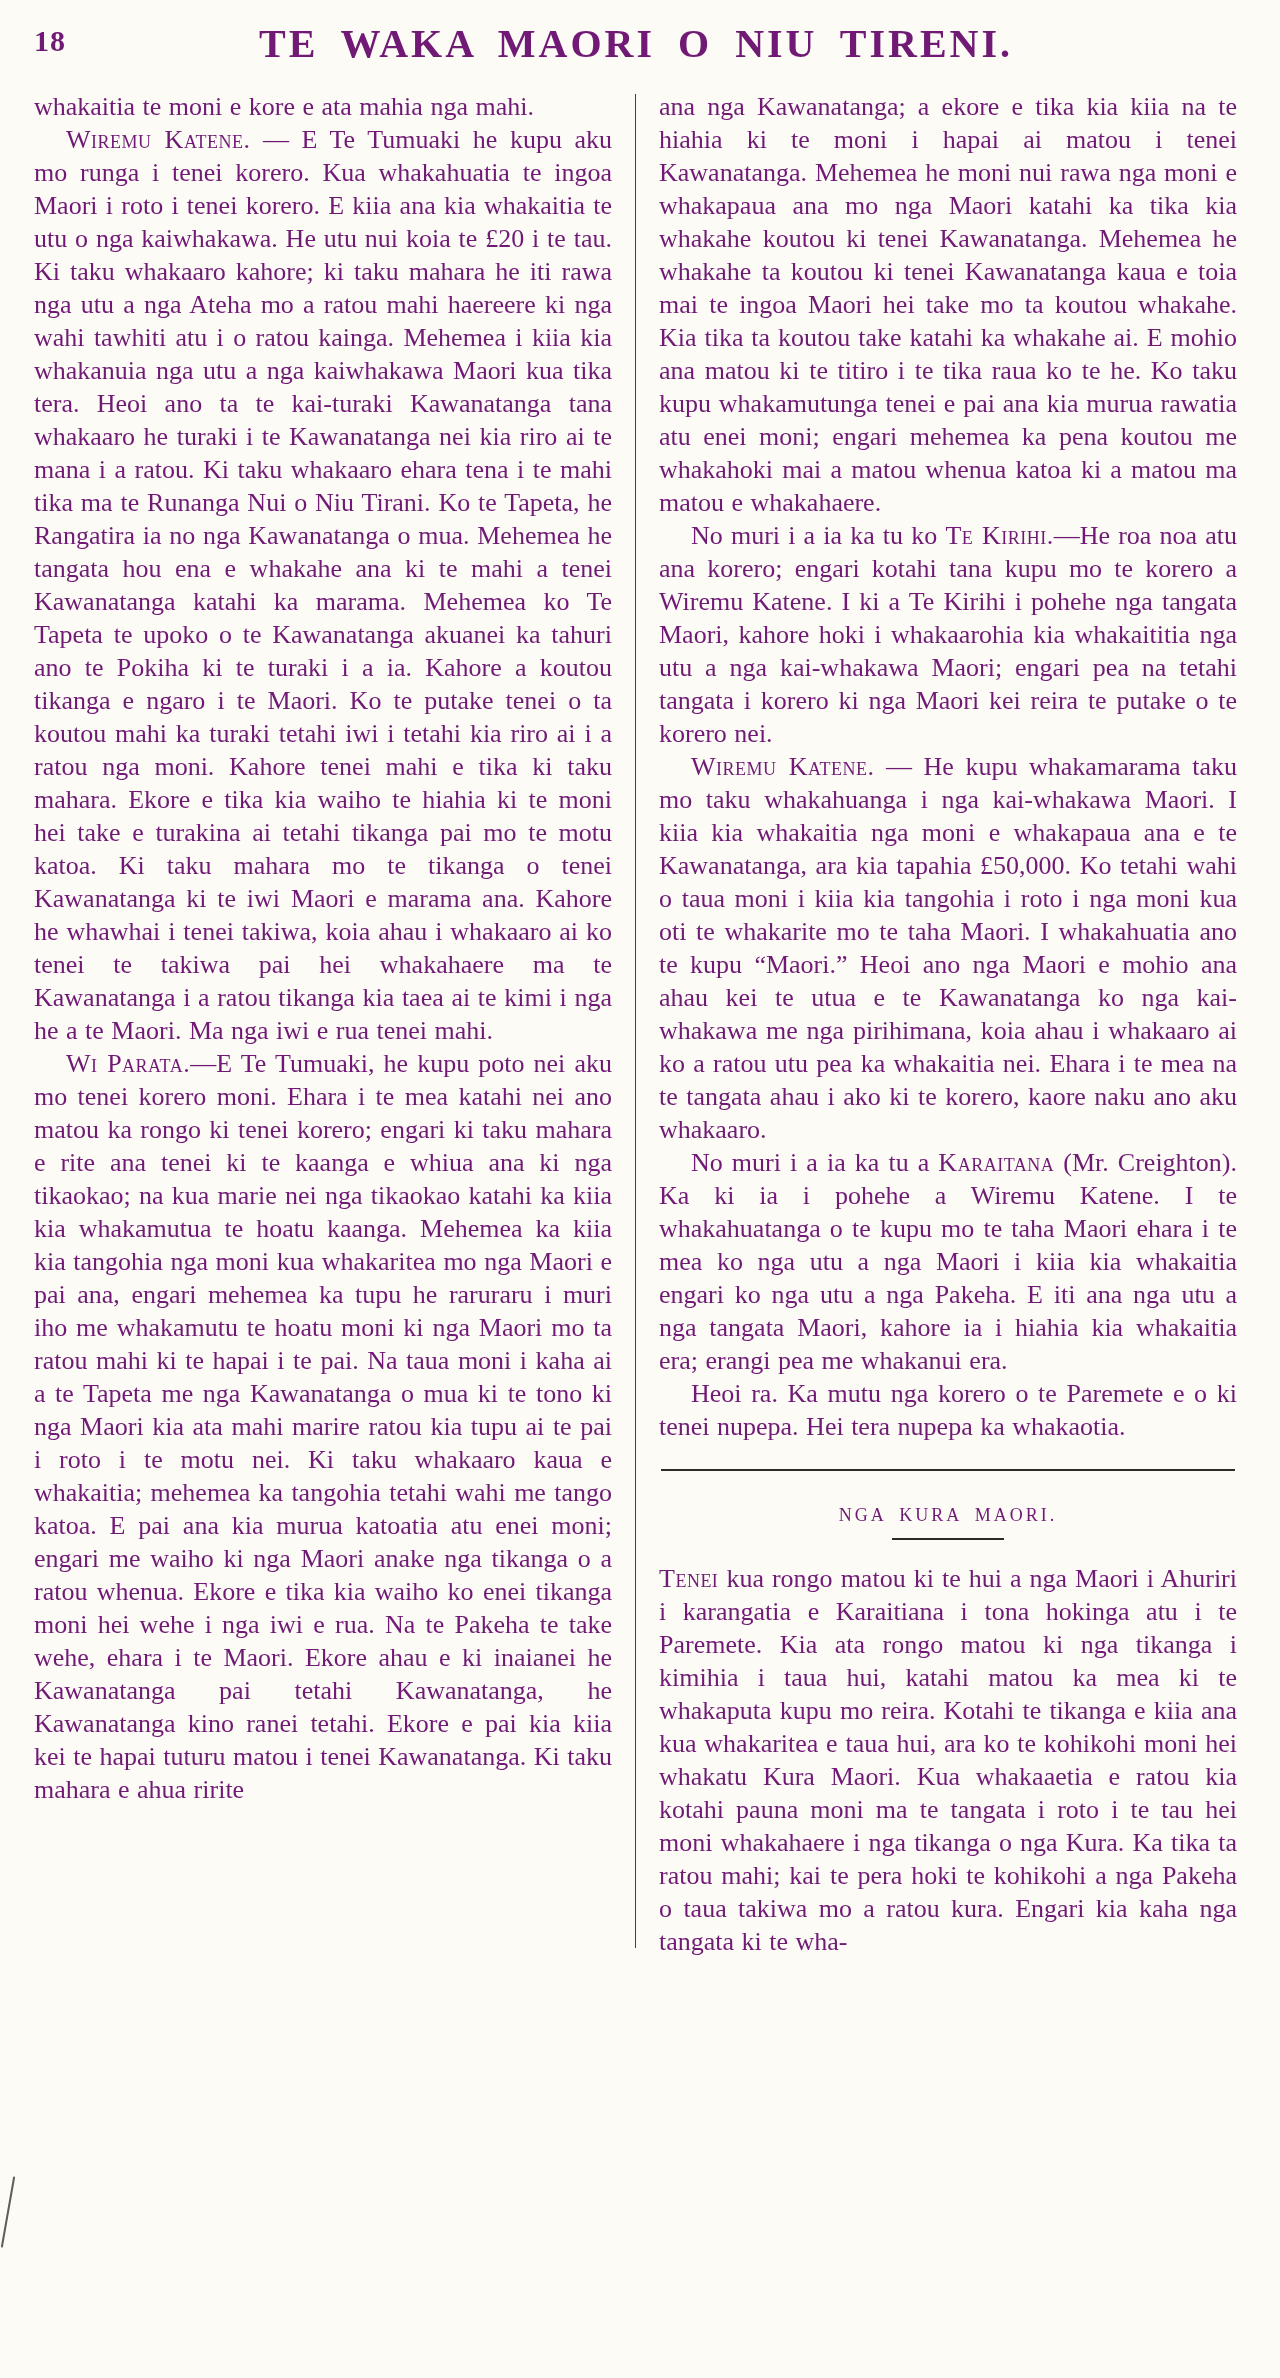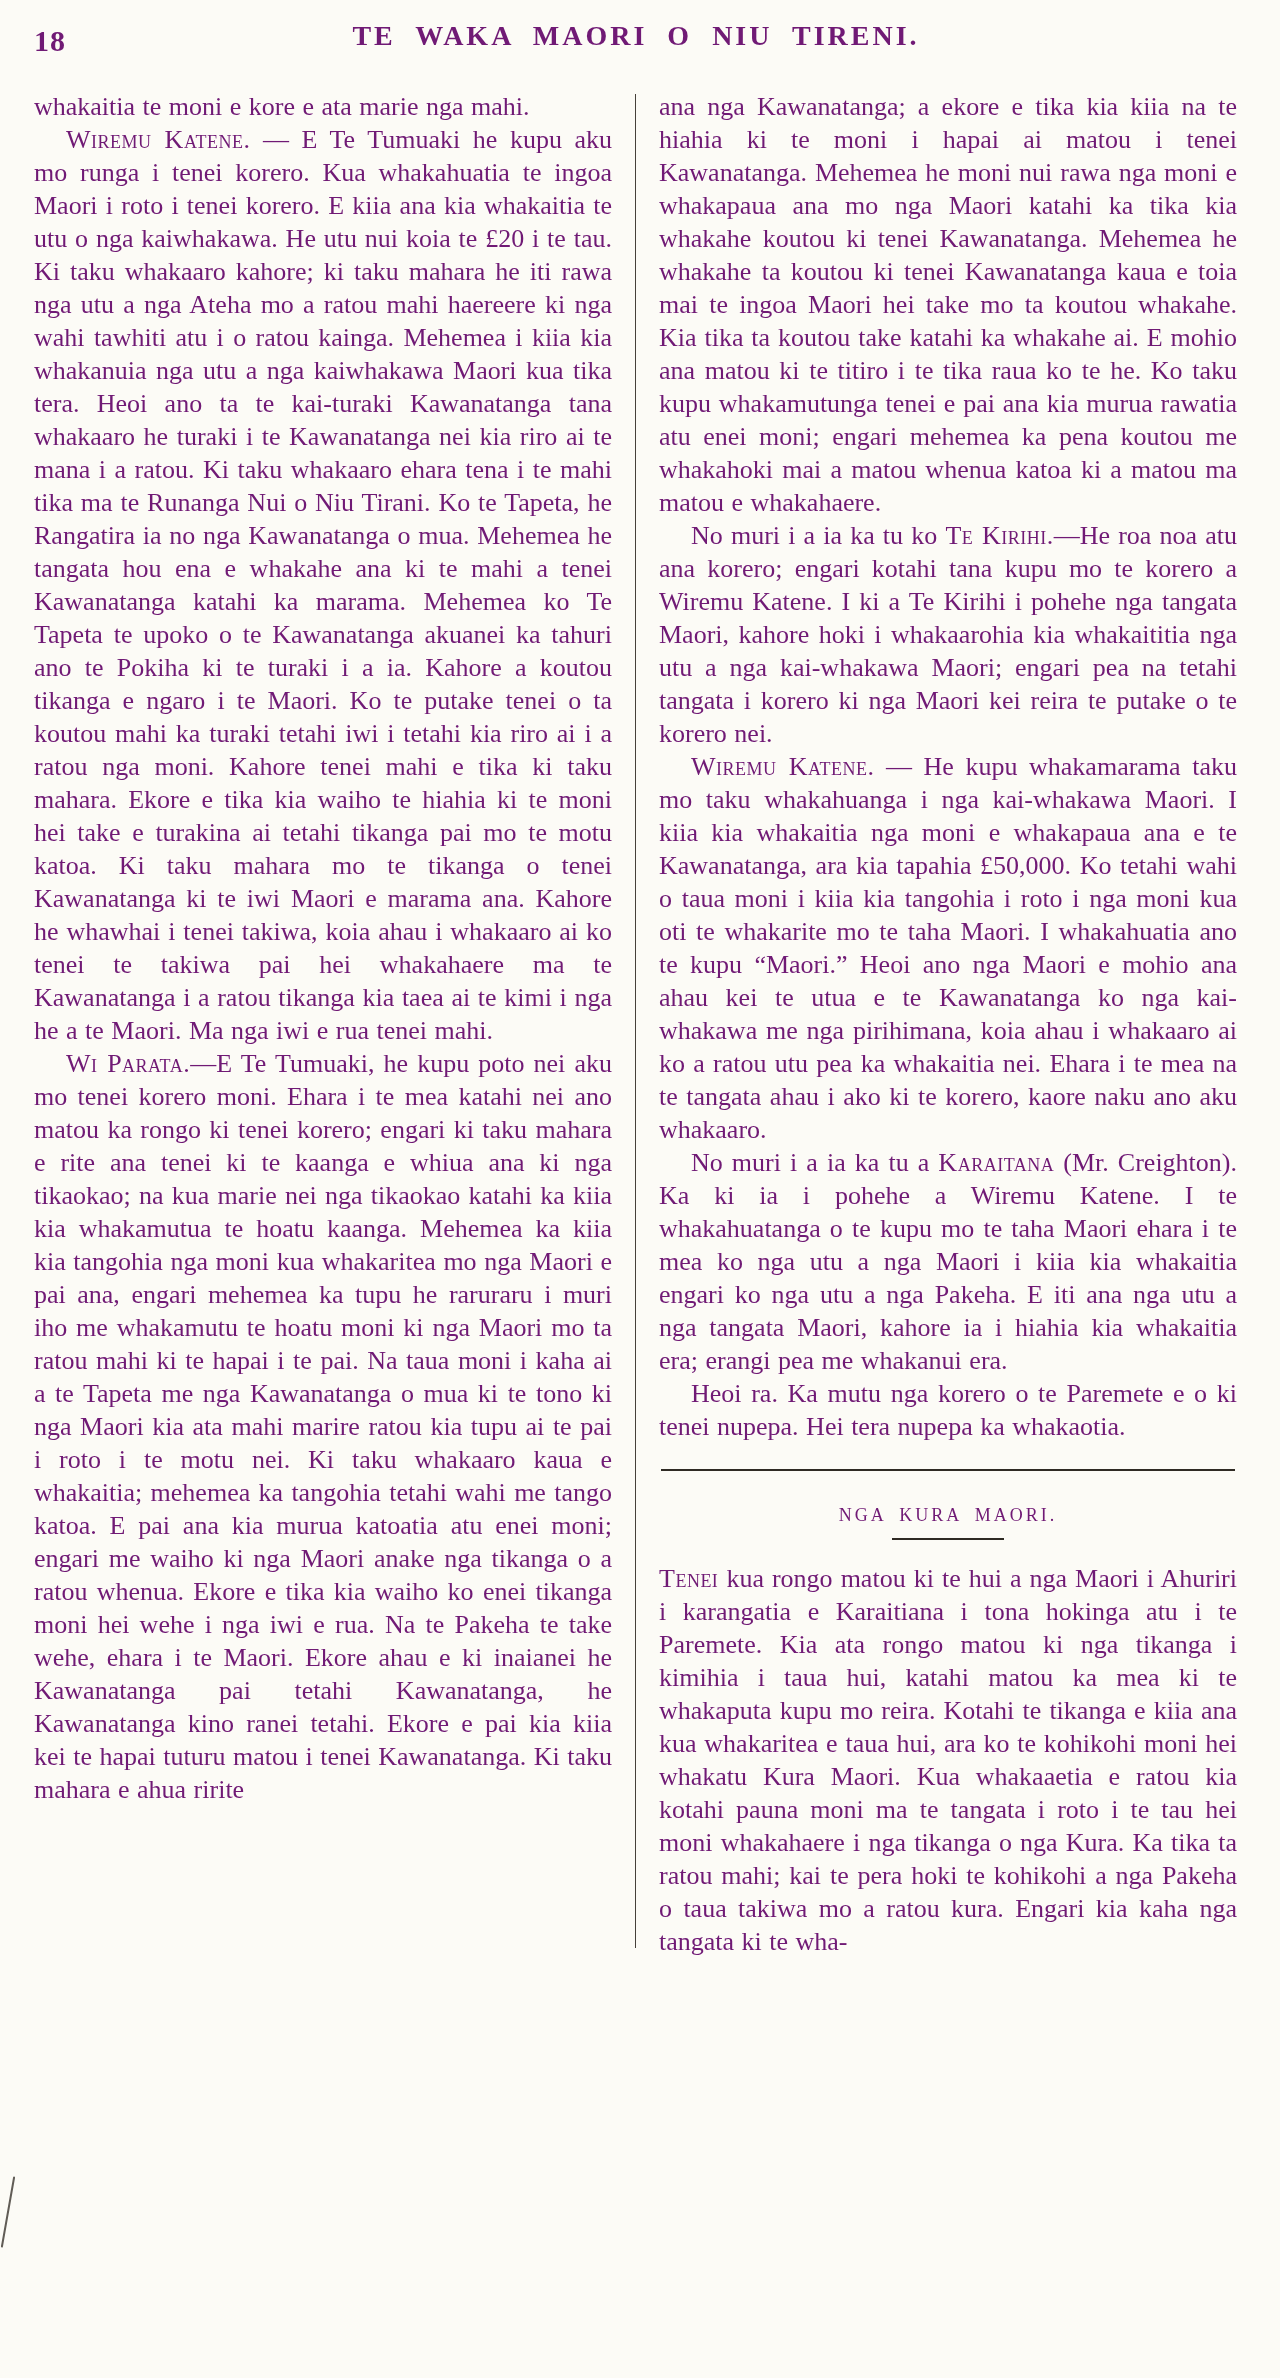--- a/index.html
+++ b/index.html
@@ -8,21 +8,21 @@
     background:#fcfbf6; color:#701a75; overflow:hidden;
     font-family:"Liberation Serif","DejaVu Serif",serif;
   }
   .header { position:absolute; top:20px; left:34px; width:1204px; height:50px; }
   .page-number {
     position:absolute; left:0; top:4px;
     font-size:30px; font-weight:bold; letter-spacing:1px;
   }
   .masthead {
     margin:0; text-align:center;
-    font-size:28px; font-weight:bold; letter-spacing:3px; word-spacing:10px;
+    font-size:40px; font-weight:bold; letter-spacing:3px; word-spacing:10px;
   }
   .columns {
     position:absolute; top:90px; left:34px; width:1204px;
     display:flex; align-items:stretch;
   }
   .col {
     width:578px; text-align:justify;
     font-size:26px; line-height:33px;
     word-spacing:1px;
   }
@@ -46,21 +46,21 @@
 
 <div class="page">
 
   <header class="header">
     <div class="page-number">18</div>
     <h1 class="masthead">TE WAKA MAORI O NIU TIRENI.</h1>
   </header>
 
   <main class="columns">
     <section class="col" id="left-col">
-        <p class="continuation"><span>whakaitia te moni e kore e ata marie nga mahi.</span></p>
+        <p class="continuation"><span>whakaitia te moni e kore e ata mahia nga mahi.</span></p>
         <p class="indent"><span class="sc">Wiremu Katene.</span><span> — E Te Tumuaki he kupu aku mo runga i tenei korero. Kua whakahuatia te ingoa Maori i roto i tenei korero. E kiia ana kia whakaitia te utu o nga kaiwhakawa. He utu nui koia te £20 i te tau. Ki taku whakaaro kahore; ki taku mahara he iti rawa nga utu a nga Ateha mo a ratou mahi haereere ki nga wahi tawhiti atu i o ratou kainga. Mehemea i kiia kia whakanuia nga utu a nga kaiwhakawa Maori kua tika tera. Heoi ano ta te kai-turaki Kawanatanga tana whakaaro he turaki i te Kawanatanga nei kia riro ai te mana i a ratou. Ki taku whakaaro ehara tena i te mahi tika ma te Runanga Nui o Niu Tirani. Ko te Tapeta, he Rangatira ia no nga Kawanatanga o mua. Mehemea he tangata hou ena e whakahe ana ki te mahi a tenei Kawanatanga katahi ka marama. Mehemea ko Te Tapeta te upoko o te Kawanatanga akuanei ka tahuri ano te Pokiha ki te turaki i a ia. Kahore a koutou tikanga e ngaro i te Maori. Ko te putake tenei o ta koutou mahi ka turaki tetahi iwi i tetahi kia riro ai i a ratou nga moni. Kahore tenei mahi e tika ki taku mahara. Ekore e tika kia waiho te hiahia ki te moni hei take e turakina ai tetahi tikanga pai mo te motu katoa. Ki taku mahara mo te tikanga o tenei Kawanatanga ki te iwi Maori e marama ana. Kahore he whawhai i tenei takiwa, koia ahau i whakaaro ai ko tenei te takiwa pai hei whakahaere ma te Kawanatanga i a ratou tikanga kia taea ai te kimi i nga he a te Maori. Ma nga iwi e rua tenei mahi.</span></p>
         <p class="indent"><span class="sc">Wi Parata.</span><span>—E Te Tumuaki, he kupu poto nei aku mo tenei korero moni. Ehara i te mea katahi nei ano matou ka rongo ki tenei korero; engari ki taku mahara e rite ana tenei ki te kaanga e whiua ana ki nga tikaokao; na kua marie nei nga tikaokao katahi ka kiia kia whakamutua te hoatu kaanga. Mehemea ka kiia kia tangohia nga moni kua whakaritea mo nga Maori e pai ana, engari mehemea ka tupu he raruraru i muri iho me whakamutu te hoatu moni ki nga Maori mo ta ratou mahi ki te hapai i te pai. Na taua moni i kaha ai a te Tapeta me nga Kawanatanga o mua ki te tono ki nga Maori kia ata mahi marire ratou kia tupu ai te pai i roto i te motu nei. Ki taku whakaaro kaua e whakaitia; mehemea ka tangohia tetahi wahi me tango katoa. E pai ana kia murua katoatia atu enei moni; engari me waiho ki nga Maori anake nga tikanga o a ratou whenua. Ekore e tika kia waiho ko enei tikanga moni hei wehe i nga iwi e rua. Na te Pakeha te take wehe, ehara i te Maori. Ekore ahau e ki inaianei he Kawanatanga pai tetahi Kawanatanga, he Kawanatanga kino ranei tetahi. Ekore e pai kia kiia kei te hapai tuturu matou i tenei Kawanatanga. Ki taku mahara e ahua ririte</span></p>
       </section>
     <div class="divider"></div>
     <section class="col" id="right-col">
         <p class="continuation"><span>ana nga Kawanatanga; a ekore e tika kia kiia na te hiahia ki te moni i hapai ai matou i tenei Kawanatanga. Mehemea he moni nui rawa nga moni e whakapaua ana mo nga Maori katahi ka tika kia whakahe koutou ki tenei Kawanatanga. Mehemea he whakahe ta koutou ki tenei Kawanatanga kaua e toia mai te ingoa Maori hei take mo ta koutou whakahe. Kia tika ta koutou take katahi ka whakahe ai. E mohio ana matou ki te titiro i te tika raua ko te he. Ko taku kupu whakamutunga tenei e pai ana kia murua rawatia atu enei moni; engari mehemea ka pena koutou me whakahoki mai a matou whenua katoa ki a matou ma matou e whakahaere.</span></p>
         <p class="indent"><span>No muri i a ia ka tu ko </span><span class="sc">Te Kirihi.</span><span>—He roa noa atu ana korero; engari kotahi tana kupu mo te korero a Wiremu Katene. I ki a Te Kirihi i pohehe nga tangata Maori, kahore hoki i whakaarohia kia whakaititia nga utu a nga kai-whakawa Maori; engari pea na tetahi tangata i korero ki nga Maori kei reira te putake o te korero nei.</span></p>
         <p class="indent"><span class="sc">Wiremu Katene.</span><span> — He kupu whakamarama taku mo taku whakahuanga i nga kai-whakawa Maori. I kiia kia whakaitia nga moni e whakapaua ana e te Kawanatanga, ara kia tapahia £50,000. Ko tetahi wahi o taua moni i kiia kia tangohia i roto i nga moni kua oti te whakarite mo te taha Maori. I whakahuatia ano te kupu “Maori.” Heoi ano nga Maori e mohio ana ahau kei te utua e te Kawanatanga ko nga kai-whakawa me nga pirihimana, koia ahau i whakaaro ai ko a ratou utu pea ka whakaitia nei. Ehara i te mea na te tangata ahau i ako ki te korero, kaore naku ano aku whakaaro.</span></p>
         <p class="indent"><span>No muri i a ia ka tu a </span><span class="sc">Karaitana</span><span> (Mr. Creighton). Ka ki ia i pohehe a Wiremu Katene. I te whakahuatanga o te kupu mo te taha Maori ehara i te mea ko nga utu a nga Maori i kiia kia whakaitia engari ko nga utu a nga Pakeha. E iti ana nga utu a nga tangata Maori, kahore ia i hiahia kia whakaitia era; erangi pea me whakanui era.</span></p>
         <p class="indent"><span>Heoi ra. Ka mutu nga korero o te Paremete e o ki tenei nupepa. Hei tera nupepa ka whakaotia.</span></p>

